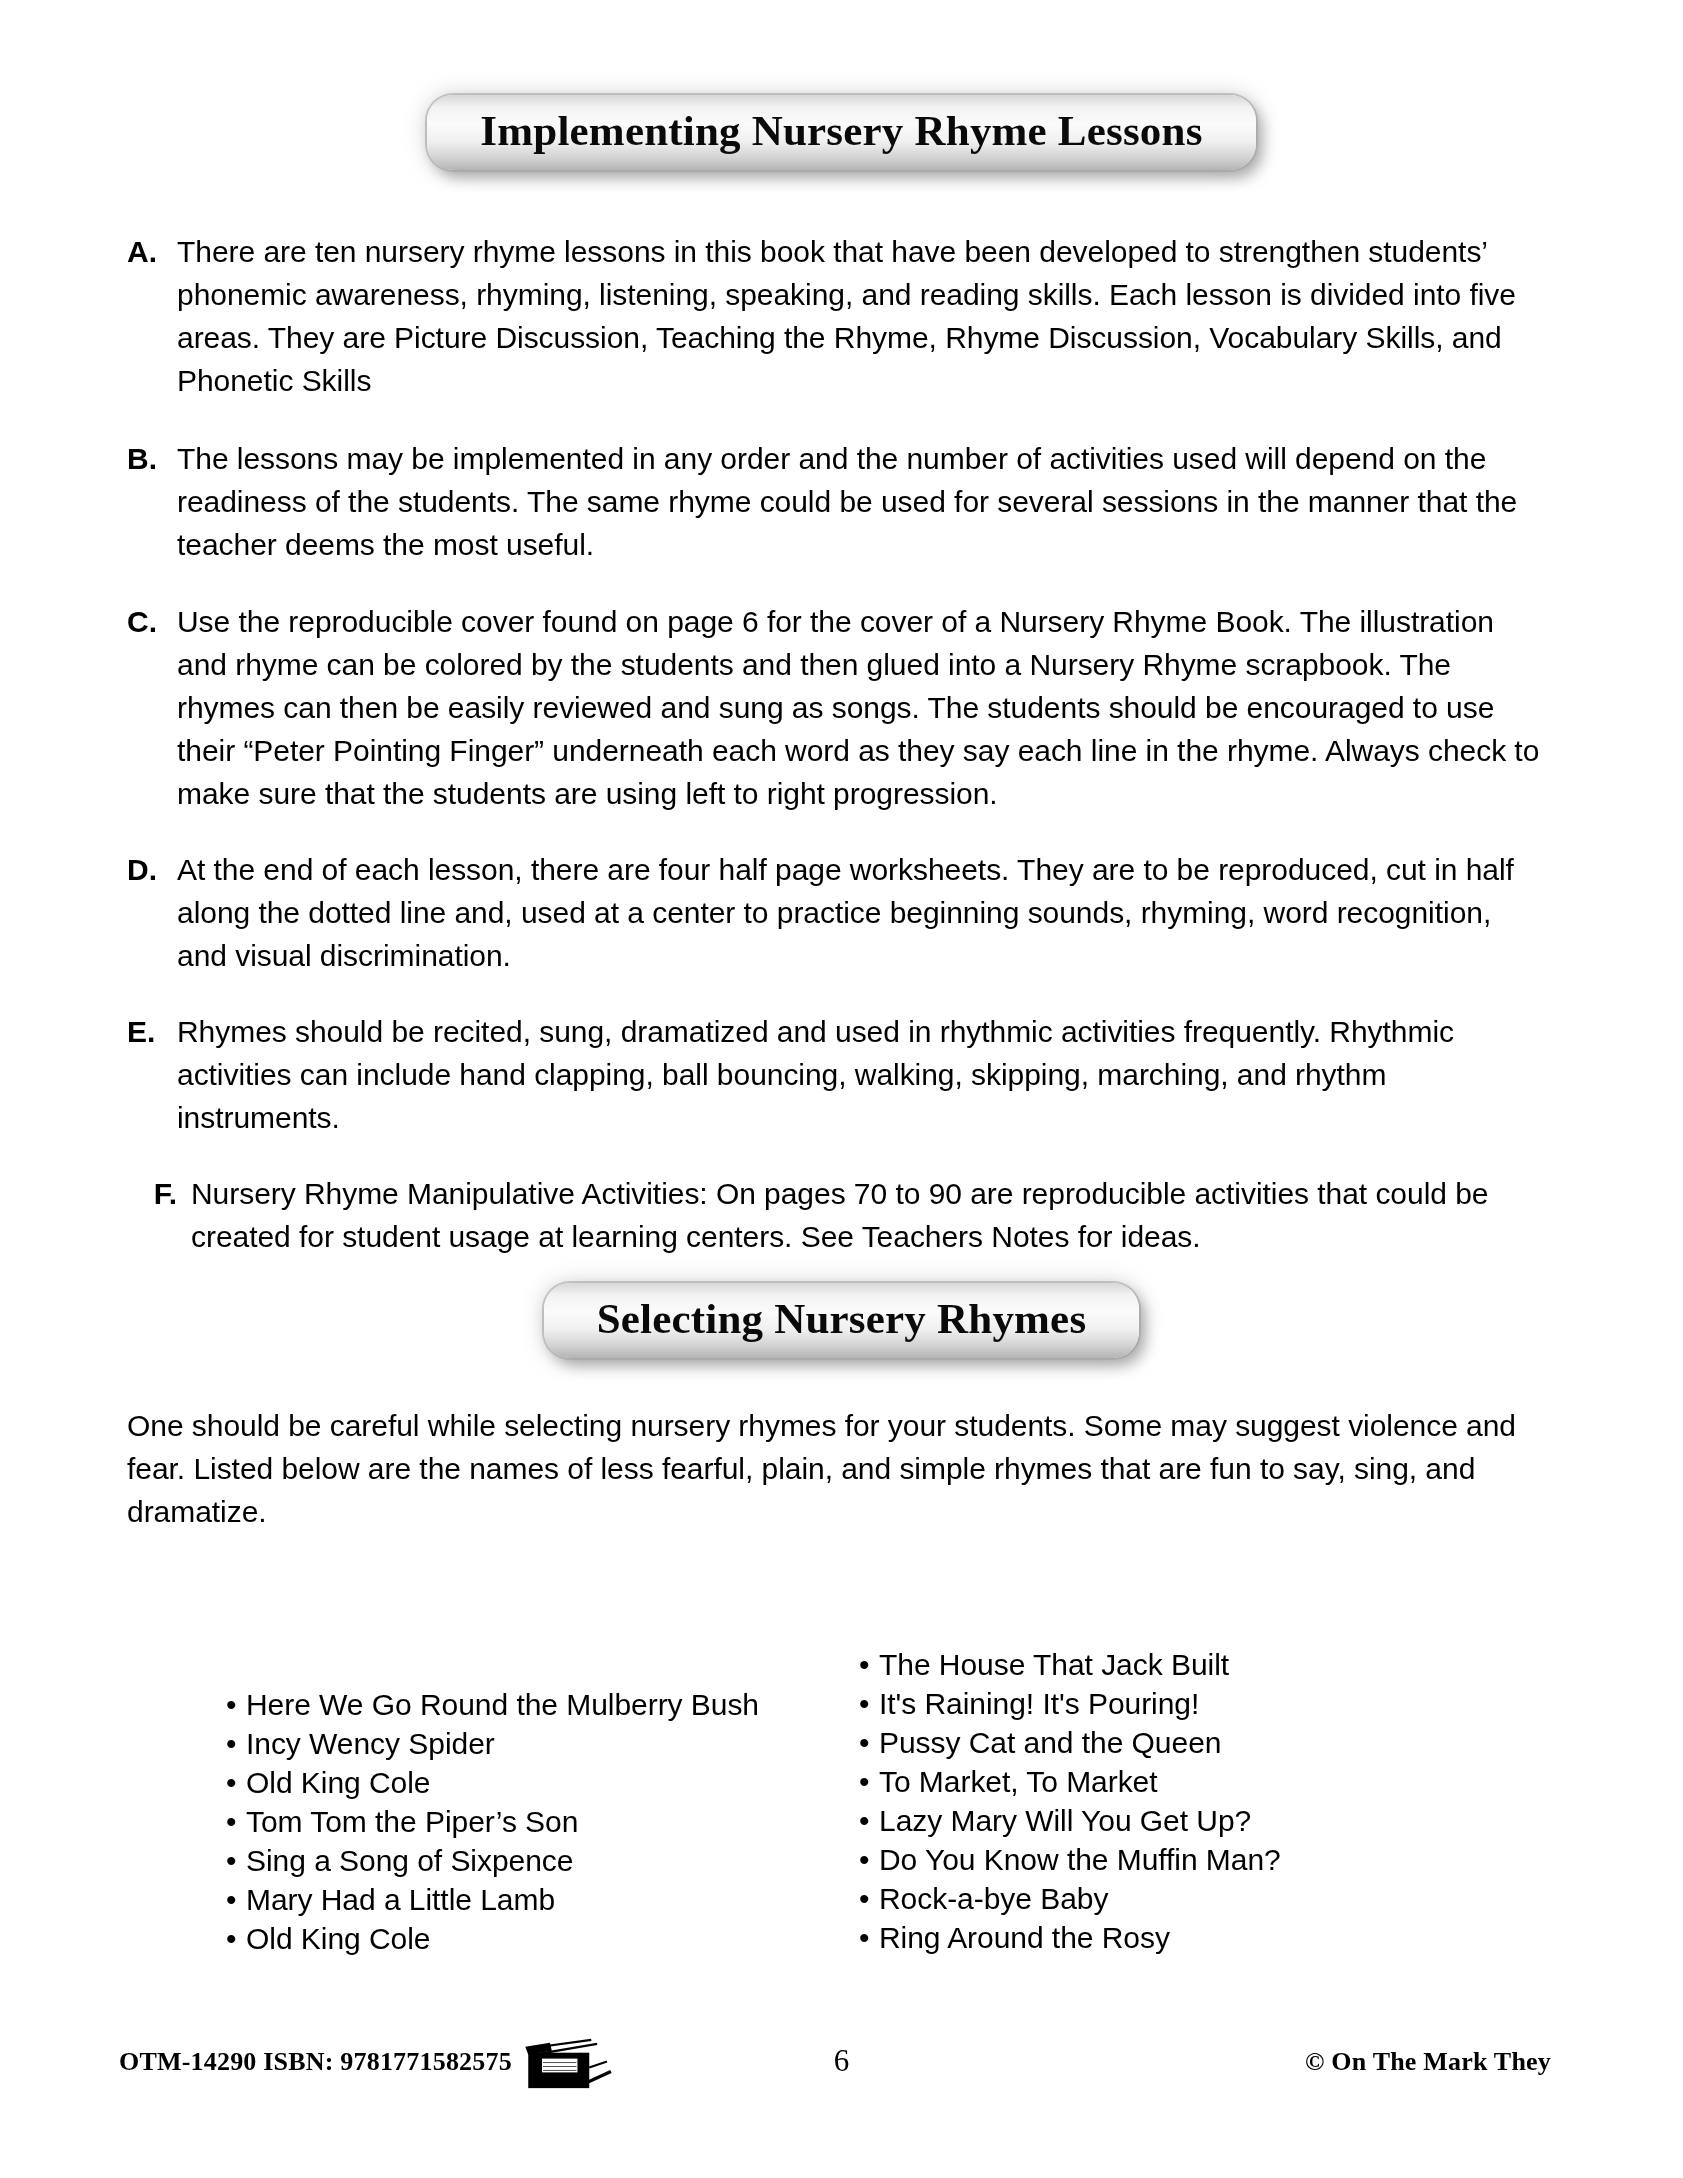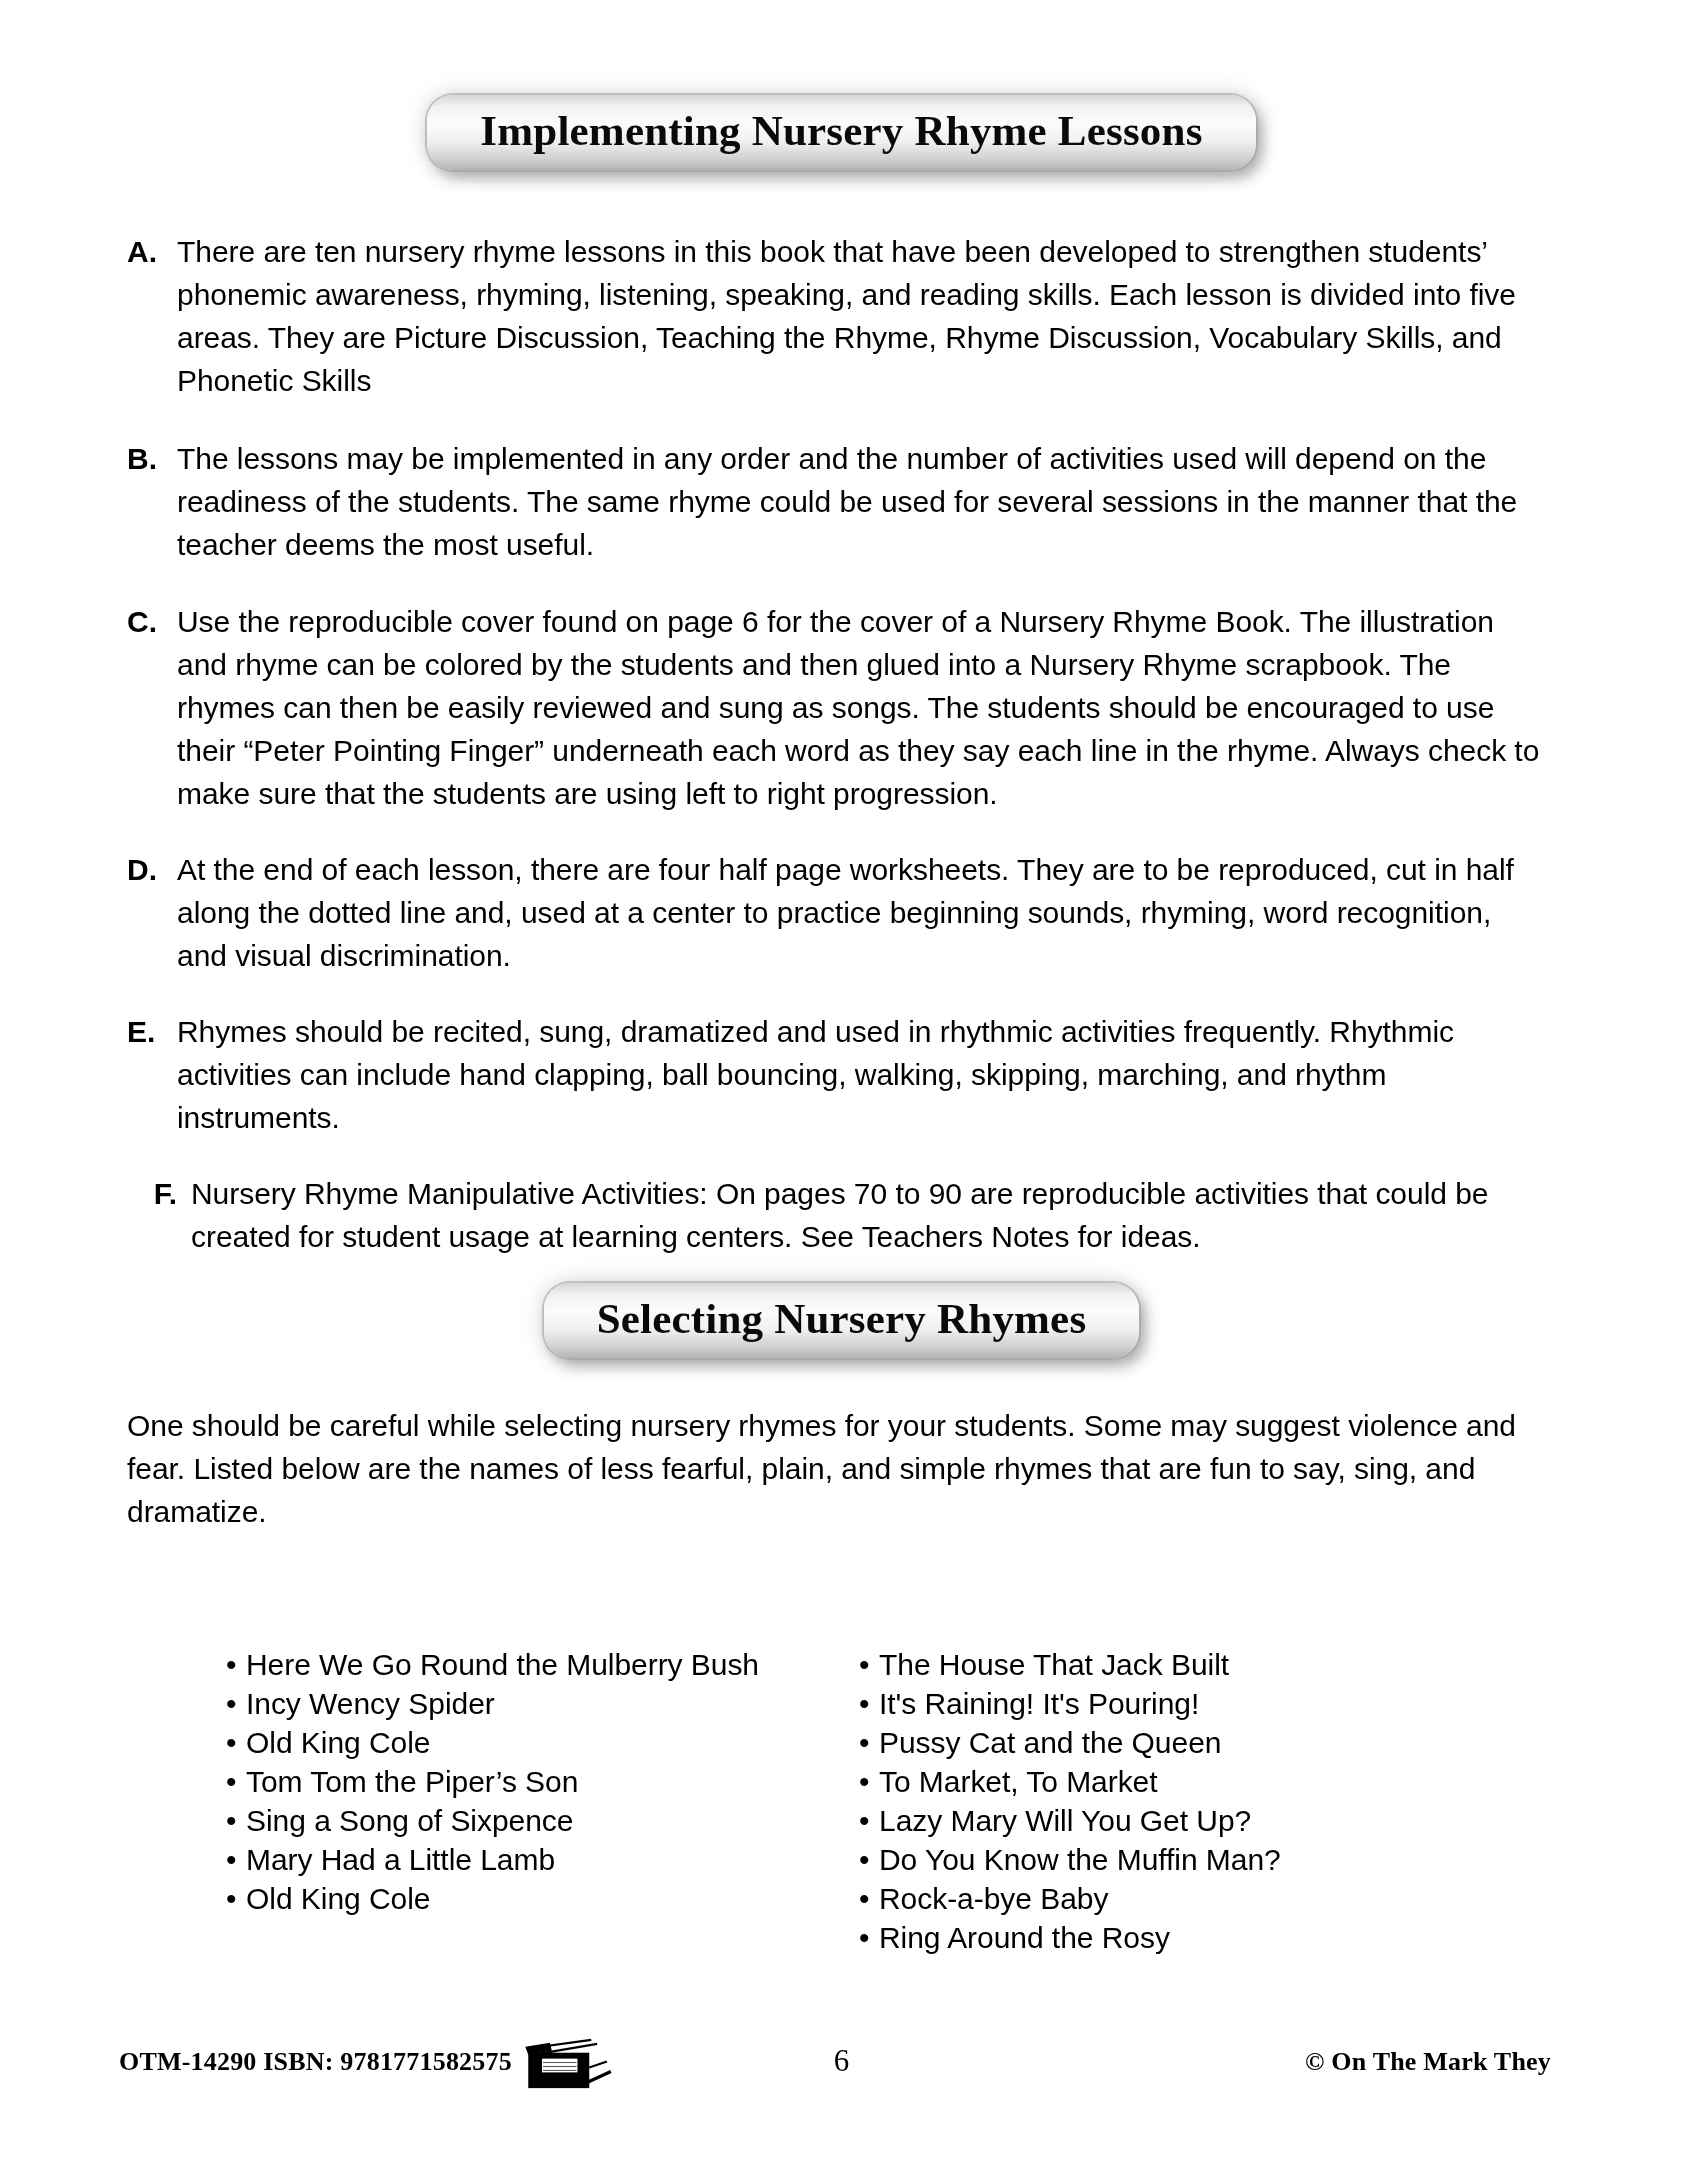--- a/index.html
+++ b/index.html
@@ -134,21 +134,21 @@
     left: 0;
     top: 1645px;
     width: 1683px;
     display: flex;
     justify-content: flex-start;
   }
   .col {
     font-size: 30px;
     line-height: 39px;
   }
-  .col-left  { margin-left: 226px; width: 515px; }
+  .col-left  { margin-left: 226px; width: 515px; margin-top: 40px; }
   .col-right { margin-left: 118px; width: 515px; }
   .rhyme {
     white-space: nowrap;
     letter-spacing: -0.05px;
   }
   .rhyme .bullet {
     display: inline-block;
     width: 20px;
   }
 

